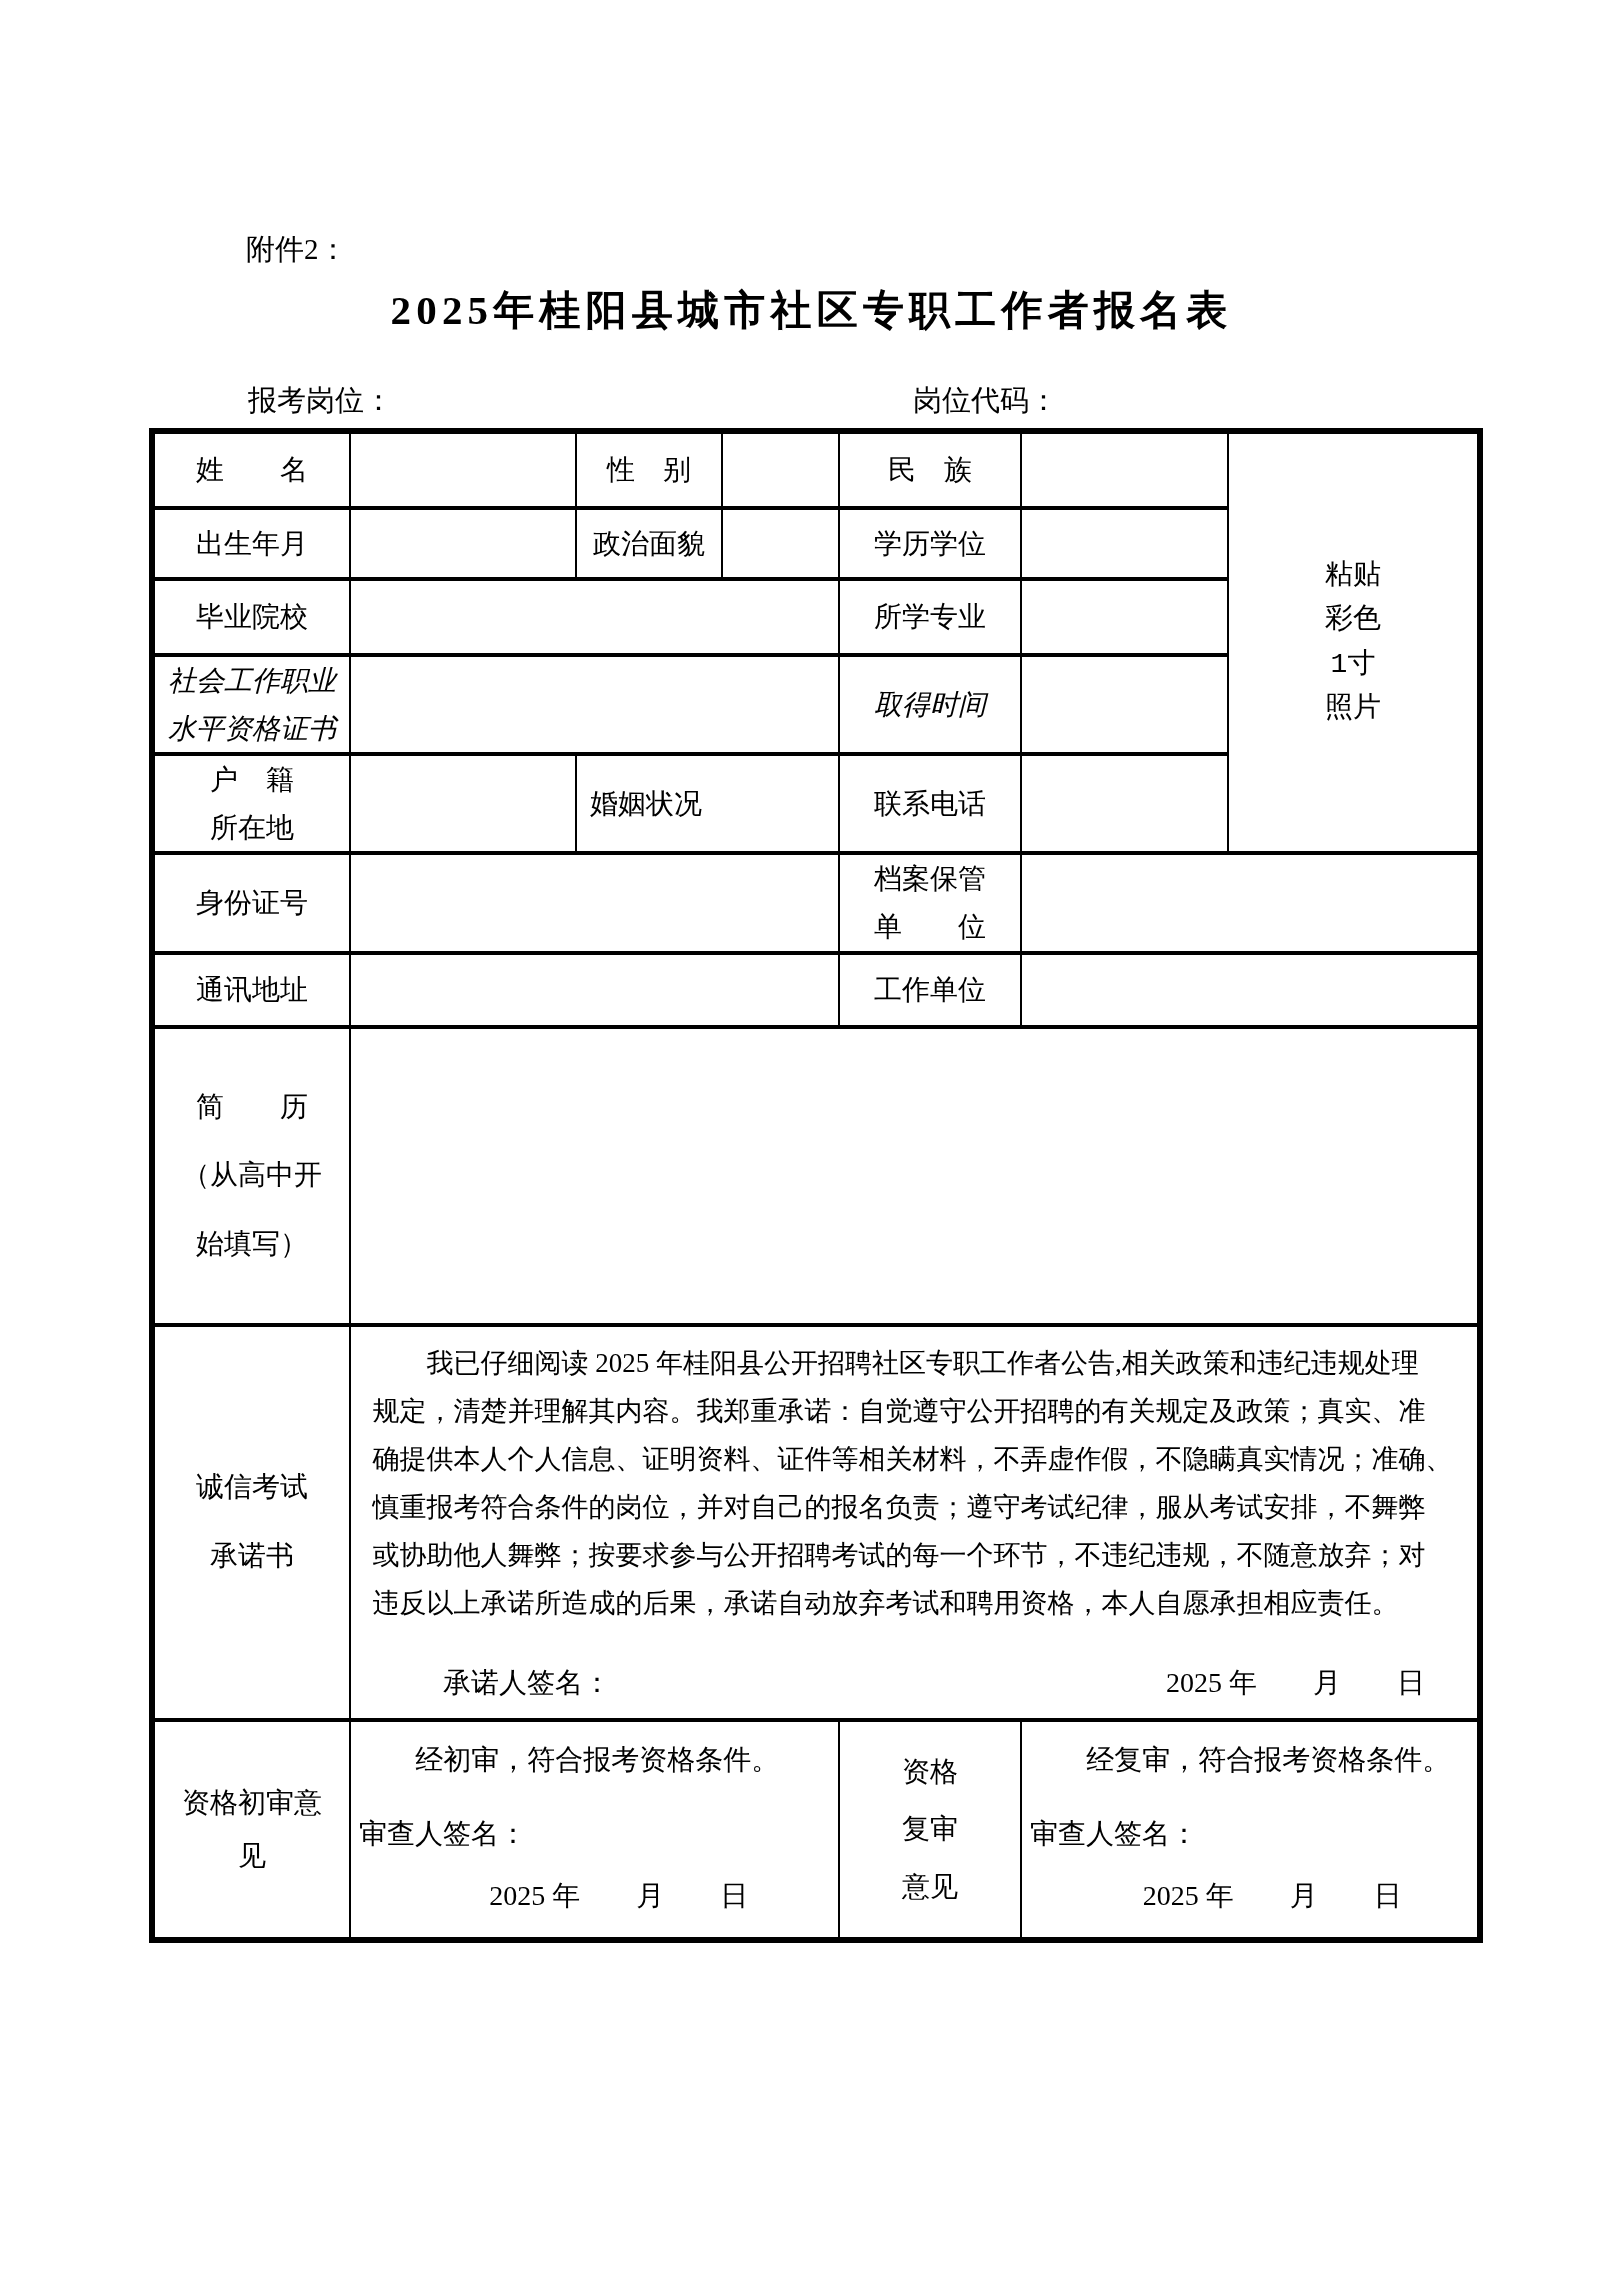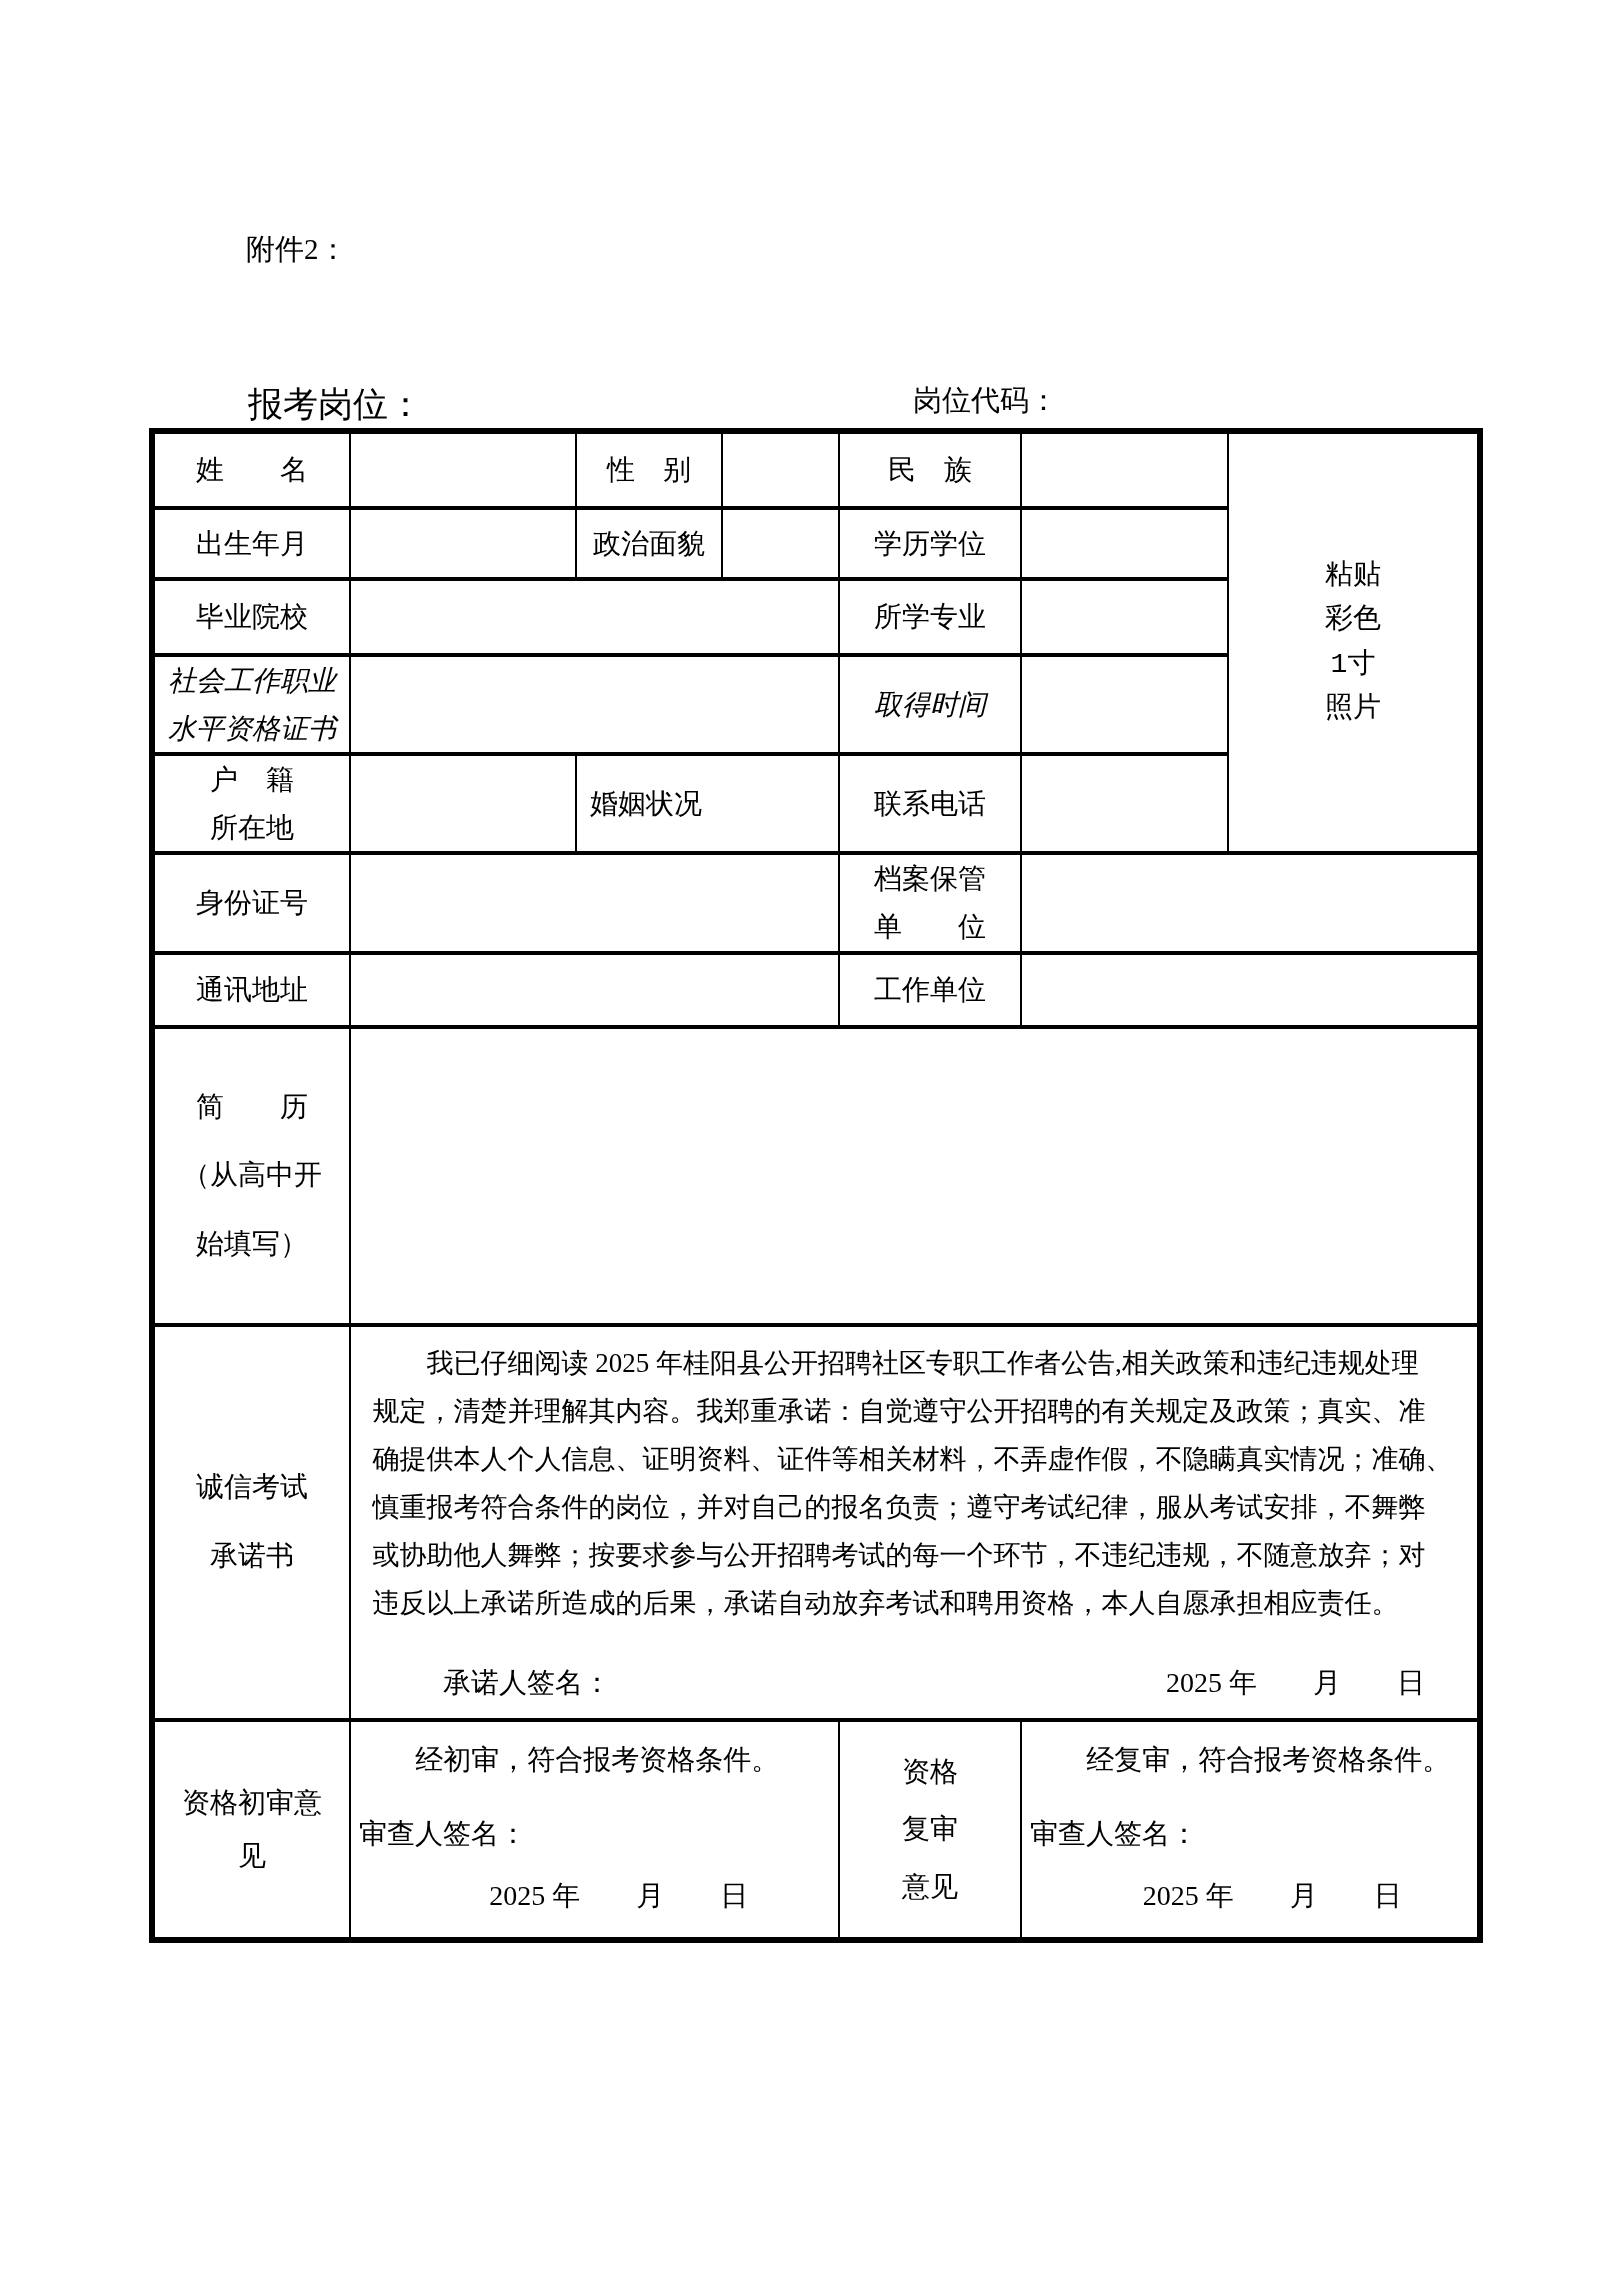--- a/index.html
+++ b/index.html
@@ -2,21 +2,21 @@
 <html style="font-size:8.2px"><head>
 <meta charset="utf-8">
 <style>
   html,body{margin:0;padding:0;background:#fff;}
   .page{position:relative;width:1623px;height:1961px;background:#ffffff;
         font-family:"Liberation Serif","DejaVu Serif",serif;color:#000;overflow:hidden;}
 
   .attachment{position:absolute;left:246px;top:230px;font-size:29px;}
   .title{position:absolute;left:0;top:283px;width:1623px;text-align:center;
          font-size:41px;font-weight:bold;letter-spacing:5.2px;}
-  .apply-pos{position:absolute;left:248px;top:381px;font-size:35px;}
+  .apply-pos{position:absolute;left:248px;top:381px;font-size:29px;}
   .pos-code{position:absolute;left:913px;top:381px;font-size:29px;}
 
   table.form{position:absolute;left:149px;top:428px;width:1329px;
              border-collapse:collapse;table-layout:fixed;border:6.2px solid #000;}
   td{border:2.6px solid #000;border-top-width:4.6px;border-bottom-width:4.6px;
      padding:0;font-size:28px;vertical-align:middle;text-align:center;overflow:hidden;}
   .pre{white-space:pre-line;}
   .lh-md{line-height:1.7;}
   .lh-lg{line-height:1.9;}
   .lh-xl{line-height:2.05;}
@@ -40,20 +40,21 @@
 
   .note{position:absolute;left:246px;top:1913px;width:1164px;font-size:28px;
         line-height:1.55;white-space:pre-line;}
 </style>
 </head>
 <body>
 
 <div class="page">
 
   <div class="attachment">附件2：</div>
+  <div class="title">2025年桂阳县城市社区专职工作者报名表</div>
   <div class="apply-pos">报考岗位：</div>
   <div class="pos-code">岗位代码：</div>
 
   <table class="form">
     <colgroup>
       <col style="width:198px">
         <col style="width:226px">
         <col style="width:146px">
       <col style="width:117px">
         <col style="width:182px">

